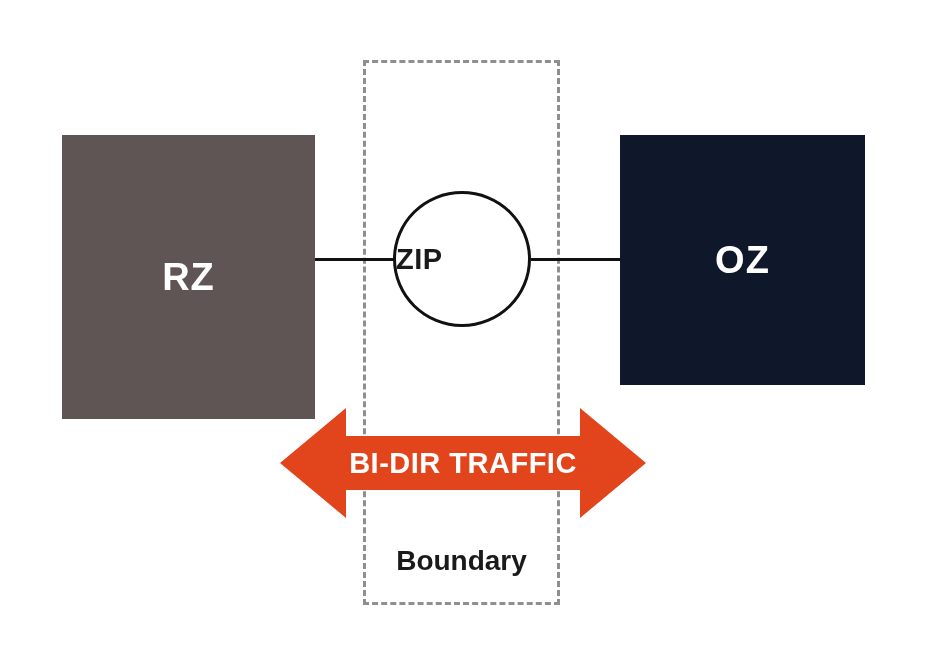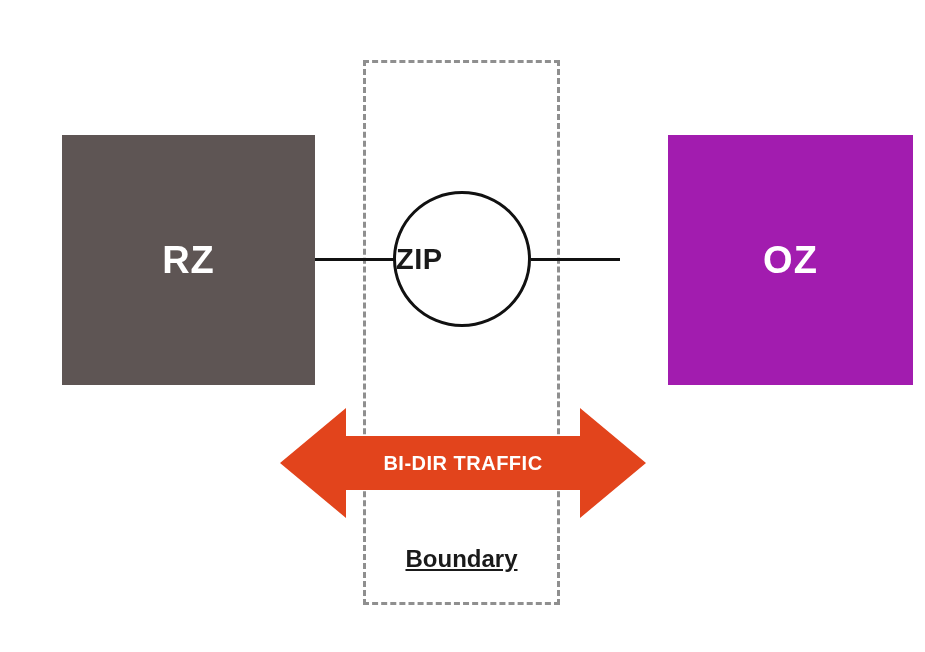--- a/index.html
+++ b/index.html
@@ -35,32 +35,31 @@
     align-items: center;
     justify-content: center;
     font-weight: bold;
     font-size: 38px;
     letter-spacing: 1px;
   }
   .node-rz {
     left: 62px;
     top: 135px;
     width: 253px;
-    height: 250px;
+    height: 284px;
     background: #5e5554;
     color: #ffffff;
   }
   .node-oz {
     left: 620px;
     top: 135px;
     width: 245px;
     height: 250px;
-    background: #a21caf;
+    background: #0f172a;
     color: #ffffff;
-    margin-left: 48px;
   }
 
   
   .connector {
     position: absolute;
     top: 258px;
     height: 3px;
     background: #111111;
   }
   .connector-left {
@@ -108,36 +107,35 @@
   .arrow-label {
     position: absolute;
     left: 0;
     top: 0;
     width: 100%;
     height: 100%;
     display: flex;
     align-items: center;
     justify-content: center;
     font-weight: bold;
-    font-size: 20px;
+    font-size: 29px;
     color: #ffffff;
     letter-spacing: 0.5px;
   }
 
   
   .boundary-label {
     position: absolute;
     left: 363px;
     top: 545px;
     width: 197px;
     text-align: center;
     font-weight: bold;
-    font-size: 24px;
+    font-size: 28px;
     color: #1a1a1a;
-    text-decoration: underline;
   }
 </style>
 </head>
 <body>
 
 <div class="canvas">
 
   <div class="boundary-box"></div>
 
   <div class="node node-rz">

